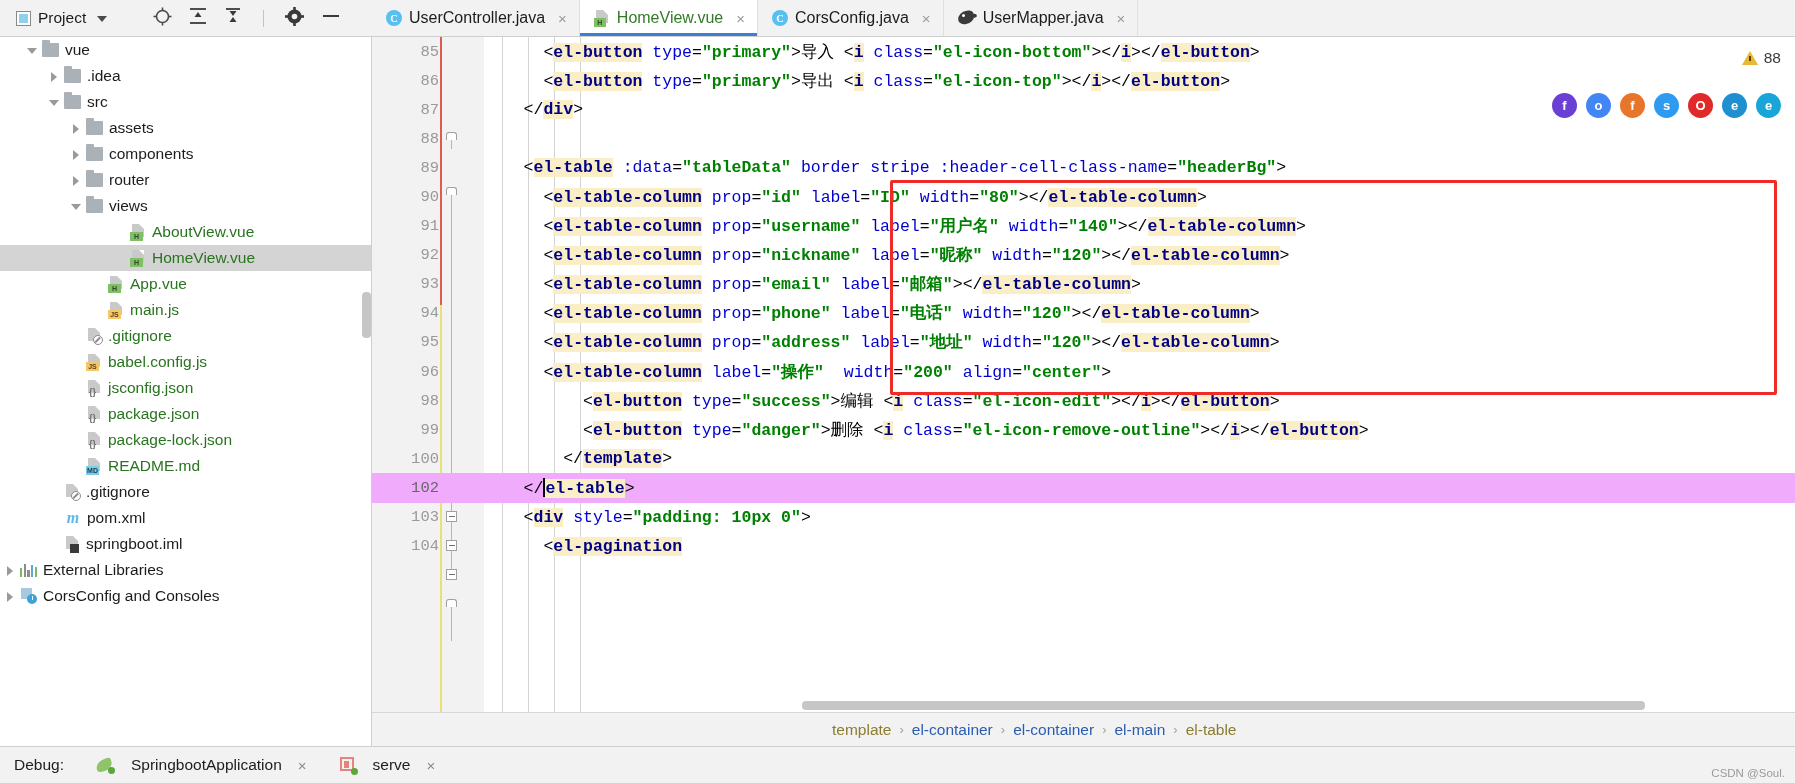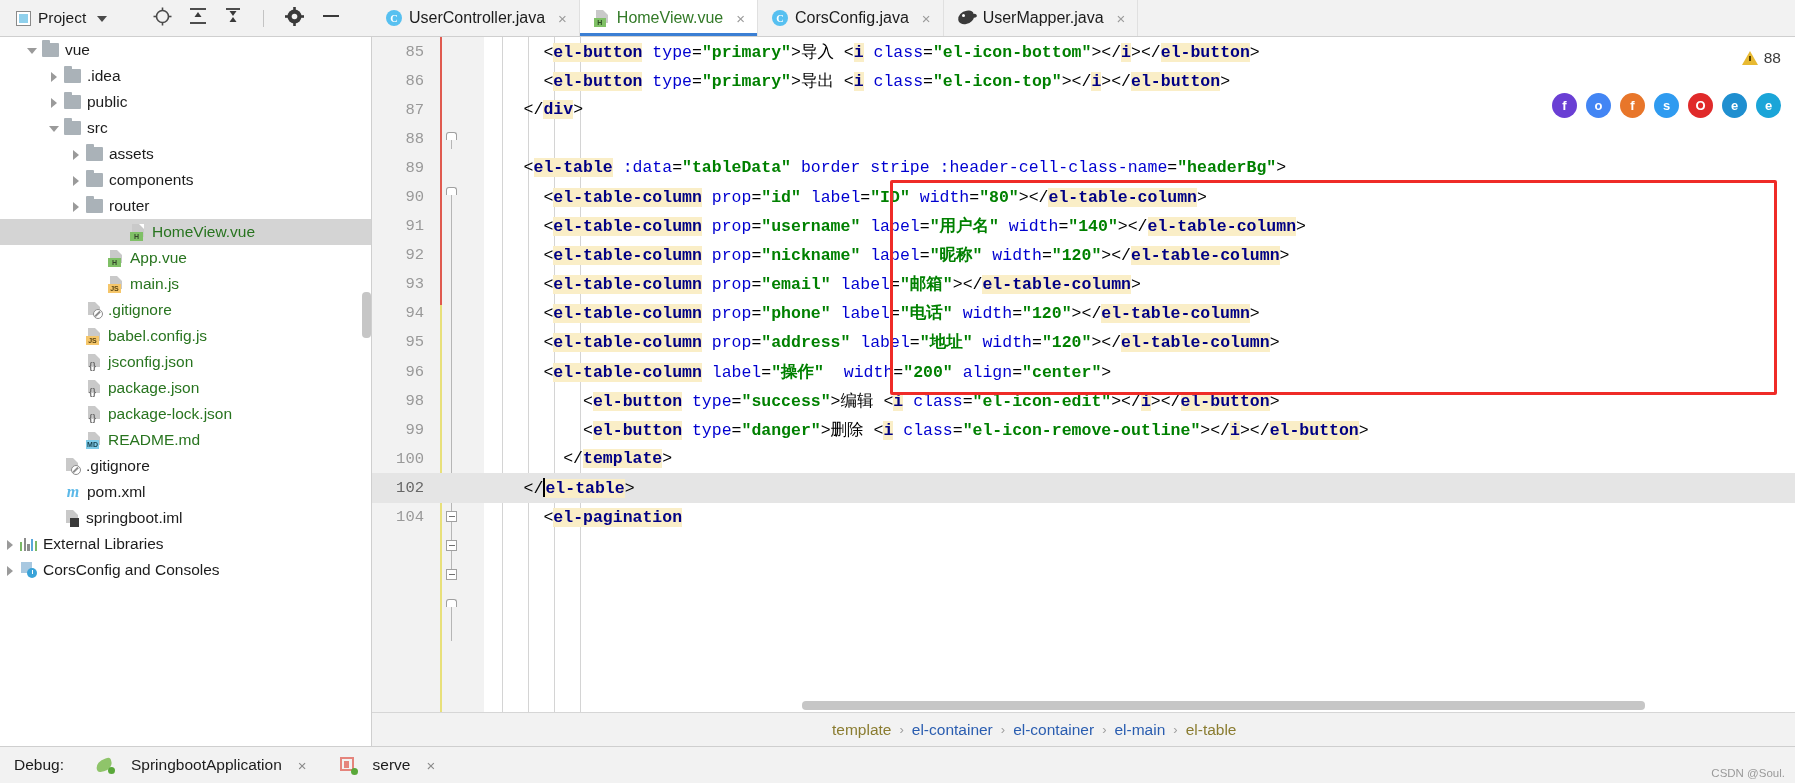--- a/index.html
+++ b/index.html
@@ -172,25 +172,25 @@
   }
   .gutter-strip-red { position:absolute; left: 68px; top:0; width: 2px; height: 268px; background: #e05a4f; }
   .gutter-strip-yellow { position:absolute; left: 68px; top:0; width: 2px; height: 100%; background: #e8e07a; }
 
   .codelines { position: absolute; left: 0; top: 0; right: 0; bottom: 0; }
   .line {
     position: relative; height: 29.1px; display: flex; align-items: center;
     font-family: "Liberation Mono", monospace; font-size: 16.5px; white-space: pre;
   }
   .lnum {
-    position: absolute; left: 0; width: 52px; text-align: right;
+    position: absolute; left: 15px; width: 52px; text-align: right;
     color: #999999; font-family: "Liberation Mono", monospace; font-size: 15.5px;
   }
   .code { margin-left: 112px; }
-  .line.cur { background: #e5e5e5; }
+  .line.cur { background: #f0abfc; }
   .line.cur .lnum { color: #666; }
 
   
   .t-tag { color: #000084; font-weight: bold; }
   .t-attr { color: #0000d0; }
   .t-val { color: #008000; font-weight: bold; }
   .t-punc { color: #000000; }
   .hl-tag { background: #faeec7; }
 
   .fold-mark {
@@ -361,43 +361,51 @@
             <span class="arrow open"></span>
             <span class="folder"></span>
             <span class="fname dark">vue</span>
           </div>
           <div class="trow ind2">
             <span class="arrow closed"></span>
             <span class="folder"></span>
             <span class="fname dark">.idea</span>
           </div>
           <div class="trow ind2">
-            <span class="arrow closed"></span>
-            <span class="folder"></span>
-            <span class="fname dark">public</span>
-          </div>
-          <div class="trow ind2">
             <span class="arrow open"></span>
             <span class="folder"></span>
             <span class="fname dark">src</span>
           </div>
           <div class="trow ind3">
             <span class="arrow closed"></span>
             <span class="folder"></span>
             <span class="fname dark">assets</span>
           </div>
           <div class="trow ind3">
             <span class="arrow closed"></span>
             <span class="folder"></span>
             <span class="fname dark">components</span>
           </div>
           <div class="trow ind3">
             <span class="arrow closed"></span>
             <span class="folder"></span>
             <span class="fname dark">router</span>
+          </div>
+          <div class="trow ind3">
+            <span class="arrow open"></span>
+            <span class="folder"></span>
+            <span class="fname dark">views</span>
+          </div>
+          <div class="trow ind5">
+            <span class="arrow"></span>
+            <span class="fileic">
+              <span class="pg"></span>
+              <span class="bdg h">H</span>
+            </span>
+            <span class="fname green">AboutView.vue</span>
           </div>
           <div class="trow ind5 sel">
             <span class="arrow"></span>
             <span class="fileic">
               <span class="pg"></span>
               <span class="bdg h">H</span>
             </span>
             <span class="fname green">HomeView.vue</span>
           </div>
           <div class="trow ind4">
@@ -540,20 +548,21 @@
             <div class="line"><span class="lnum">91</span><span class="code">      <span class="t-punc">&lt;</span><span class="t-tag hl-tag">el-table-column</span> <span class="t-attr">prop</span>=<span class="t-val">"username"</span> <span class="t-attr">label</span>=<span class="t-val">"用户名"</span> <span class="t-attr">width</span>=<span class="t-val">"140"</span><span class="t-punc">&gt;</span><span class="t-punc">&lt;/</span><span class="t-tag hl-tag">el-table-column</span><span class="t-punc">&gt;</span></span></div>
             <div class="line"><span class="lnum">92</span><span class="code">      <span class="t-punc">&lt;</span><span class="t-tag hl-tag">el-table-column</span> <span class="t-attr">prop</span>=<span class="t-val">"nickname"</span> <span class="t-attr">label</span>=<span class="t-val">"昵称"</span> <span class="t-attr">width</span>=<span class="t-val">"120"</span><span class="t-punc">&gt;</span><span class="t-punc">&lt;/</span><span class="t-tag hl-tag">el-table-column</span><span class="t-punc">&gt;</span></span></div>
             <div class="line"><span class="lnum">93</span><span class="code">      <span class="t-punc">&lt;</span><span class="t-tag hl-tag">el-table-column</span> <span class="t-attr">prop</span>=<span class="t-val">"email"</span> <span class="t-attr">label</span>=<span class="t-val">"邮箱"</span><span class="t-punc">&gt;</span><span class="t-punc">&lt;/</span><span class="t-tag hl-tag">el-table-column</span><span class="t-punc">&gt;</span></span></div>
             <div class="line"><span class="lnum">94</span><span class="code">      <span class="t-punc">&lt;</span><span class="t-tag hl-tag">el-table-column</span> <span class="t-attr">prop</span>=<span class="t-val">"phone"</span> <span class="t-attr">label</span>=<span class="t-val">"电话"</span> <span class="t-attr">width</span>=<span class="t-val">"120"</span><span class="t-punc">&gt;</span><span class="t-punc">&lt;/</span><span class="t-tag hl-tag">el-table-column</span><span class="t-punc">&gt;</span></span></div>
             <div class="line"><span class="lnum">95</span><span class="code">      <span class="t-punc">&lt;</span><span class="t-tag hl-tag">el-table-column</span> <span class="t-attr">prop</span>=<span class="t-val">"address"</span> <span class="t-attr">label</span>=<span class="t-val">"地址"</span> <span class="t-attr">width</span>=<span class="t-val">"120"</span><span class="t-punc">&gt;</span><span class="t-punc">&lt;/</span><span class="t-tag hl-tag">el-table-column</span><span class="t-punc">&gt;</span></span></div>
             <div class="line"><span class="lnum">96</span><span class="code">      <span class="t-punc">&lt;</span><span class="t-tag hl-tag">el-table-column</span> <span class="t-attr">label</span>=<span class="t-val">"操作"</span>  <span class="t-attr">width</span>=<span class="t-val">"200"</span> <span class="t-attr">align</span>=<span class="t-val">"center"</span><span class="t-punc">&gt;</span></span></div>
             <div class="line"><span class="lnum">98</span><span class="code">          <span class="t-punc">&lt;</span><span class="t-tag hl-tag">el-button</span> <span class="t-attr">type</span>=<span class="t-val">"success"</span><span class="t-punc">&gt;</span>编辑 <span class="t-punc">&lt;</span><span class="t-tag hl-tag">i</span> <span class="t-attr">class</span>=<span class="t-val">"el-icon-edit"</span><span class="t-punc">&gt;</span><span class="t-punc">&lt;/</span><span class="t-tag hl-tag">i</span><span class="t-punc">&gt;</span><span class="t-punc">&lt;/</span><span class="t-tag hl-tag">el-button</span><span class="t-punc">&gt;</span></span></div>
             <div class="line"><span class="lnum">99</span><span class="code">          <span class="t-punc">&lt;</span><span class="t-tag hl-tag">el-button</span> <span class="t-attr">type</span>=<span class="t-val">"danger"</span><span class="t-punc">&gt;</span>删除 <span class="t-punc">&lt;</span><span class="t-tag hl-tag">i</span> <span class="t-attr">class</span>=<span class="t-val">"el-icon-remove-outline"</span><span class="t-punc">&gt;</span><span class="t-punc">&lt;/</span><span class="t-tag hl-tag">i</span><span class="t-punc">&gt;</span><span class="t-punc">&lt;/</span><span class="t-tag hl-tag">el-button</span><span class="t-punc">&gt;</span></span></div>
             <div class="line"><span class="lnum">100</span><span class="code">        <span class="t-punc">&lt;/</span><span class="t-tag hl-tag">template</span><span class="t-punc">&gt;</span></span></div>
             <div class="line cur"><span class="lnum">102</span><span class="code">    <span class="t-punc">&lt;/<span class="caret-blk"></span></span><span class="t-tag hl-tag">el-table</span><span class="t-punc">&gt;</span></span></div>
+            <div class="line"><span class="lnum">103</span><span class="code">    <span class="t-punc">&lt;</span><span class="t-tag hl-tag">div</span> <span class="t-attr">style</span>=<span class="t-val">"padding: 10px 0"</span><span class="t-punc">&gt;</span></span></div>
             <div class="line"><span class="lnum">104</span><span class="code">      <span class="t-punc">&lt;</span><span class="t-tag hl-tag">el-pagination</span></span></div>
           </div>
 
         <div class="redbox" style="left:518px; top:143px; right:18px; height:215px;"></div>
 
         <div class="warnbadge">
           <span class="tri-warn"></span>
           <span>88</span>
         </div>
 

